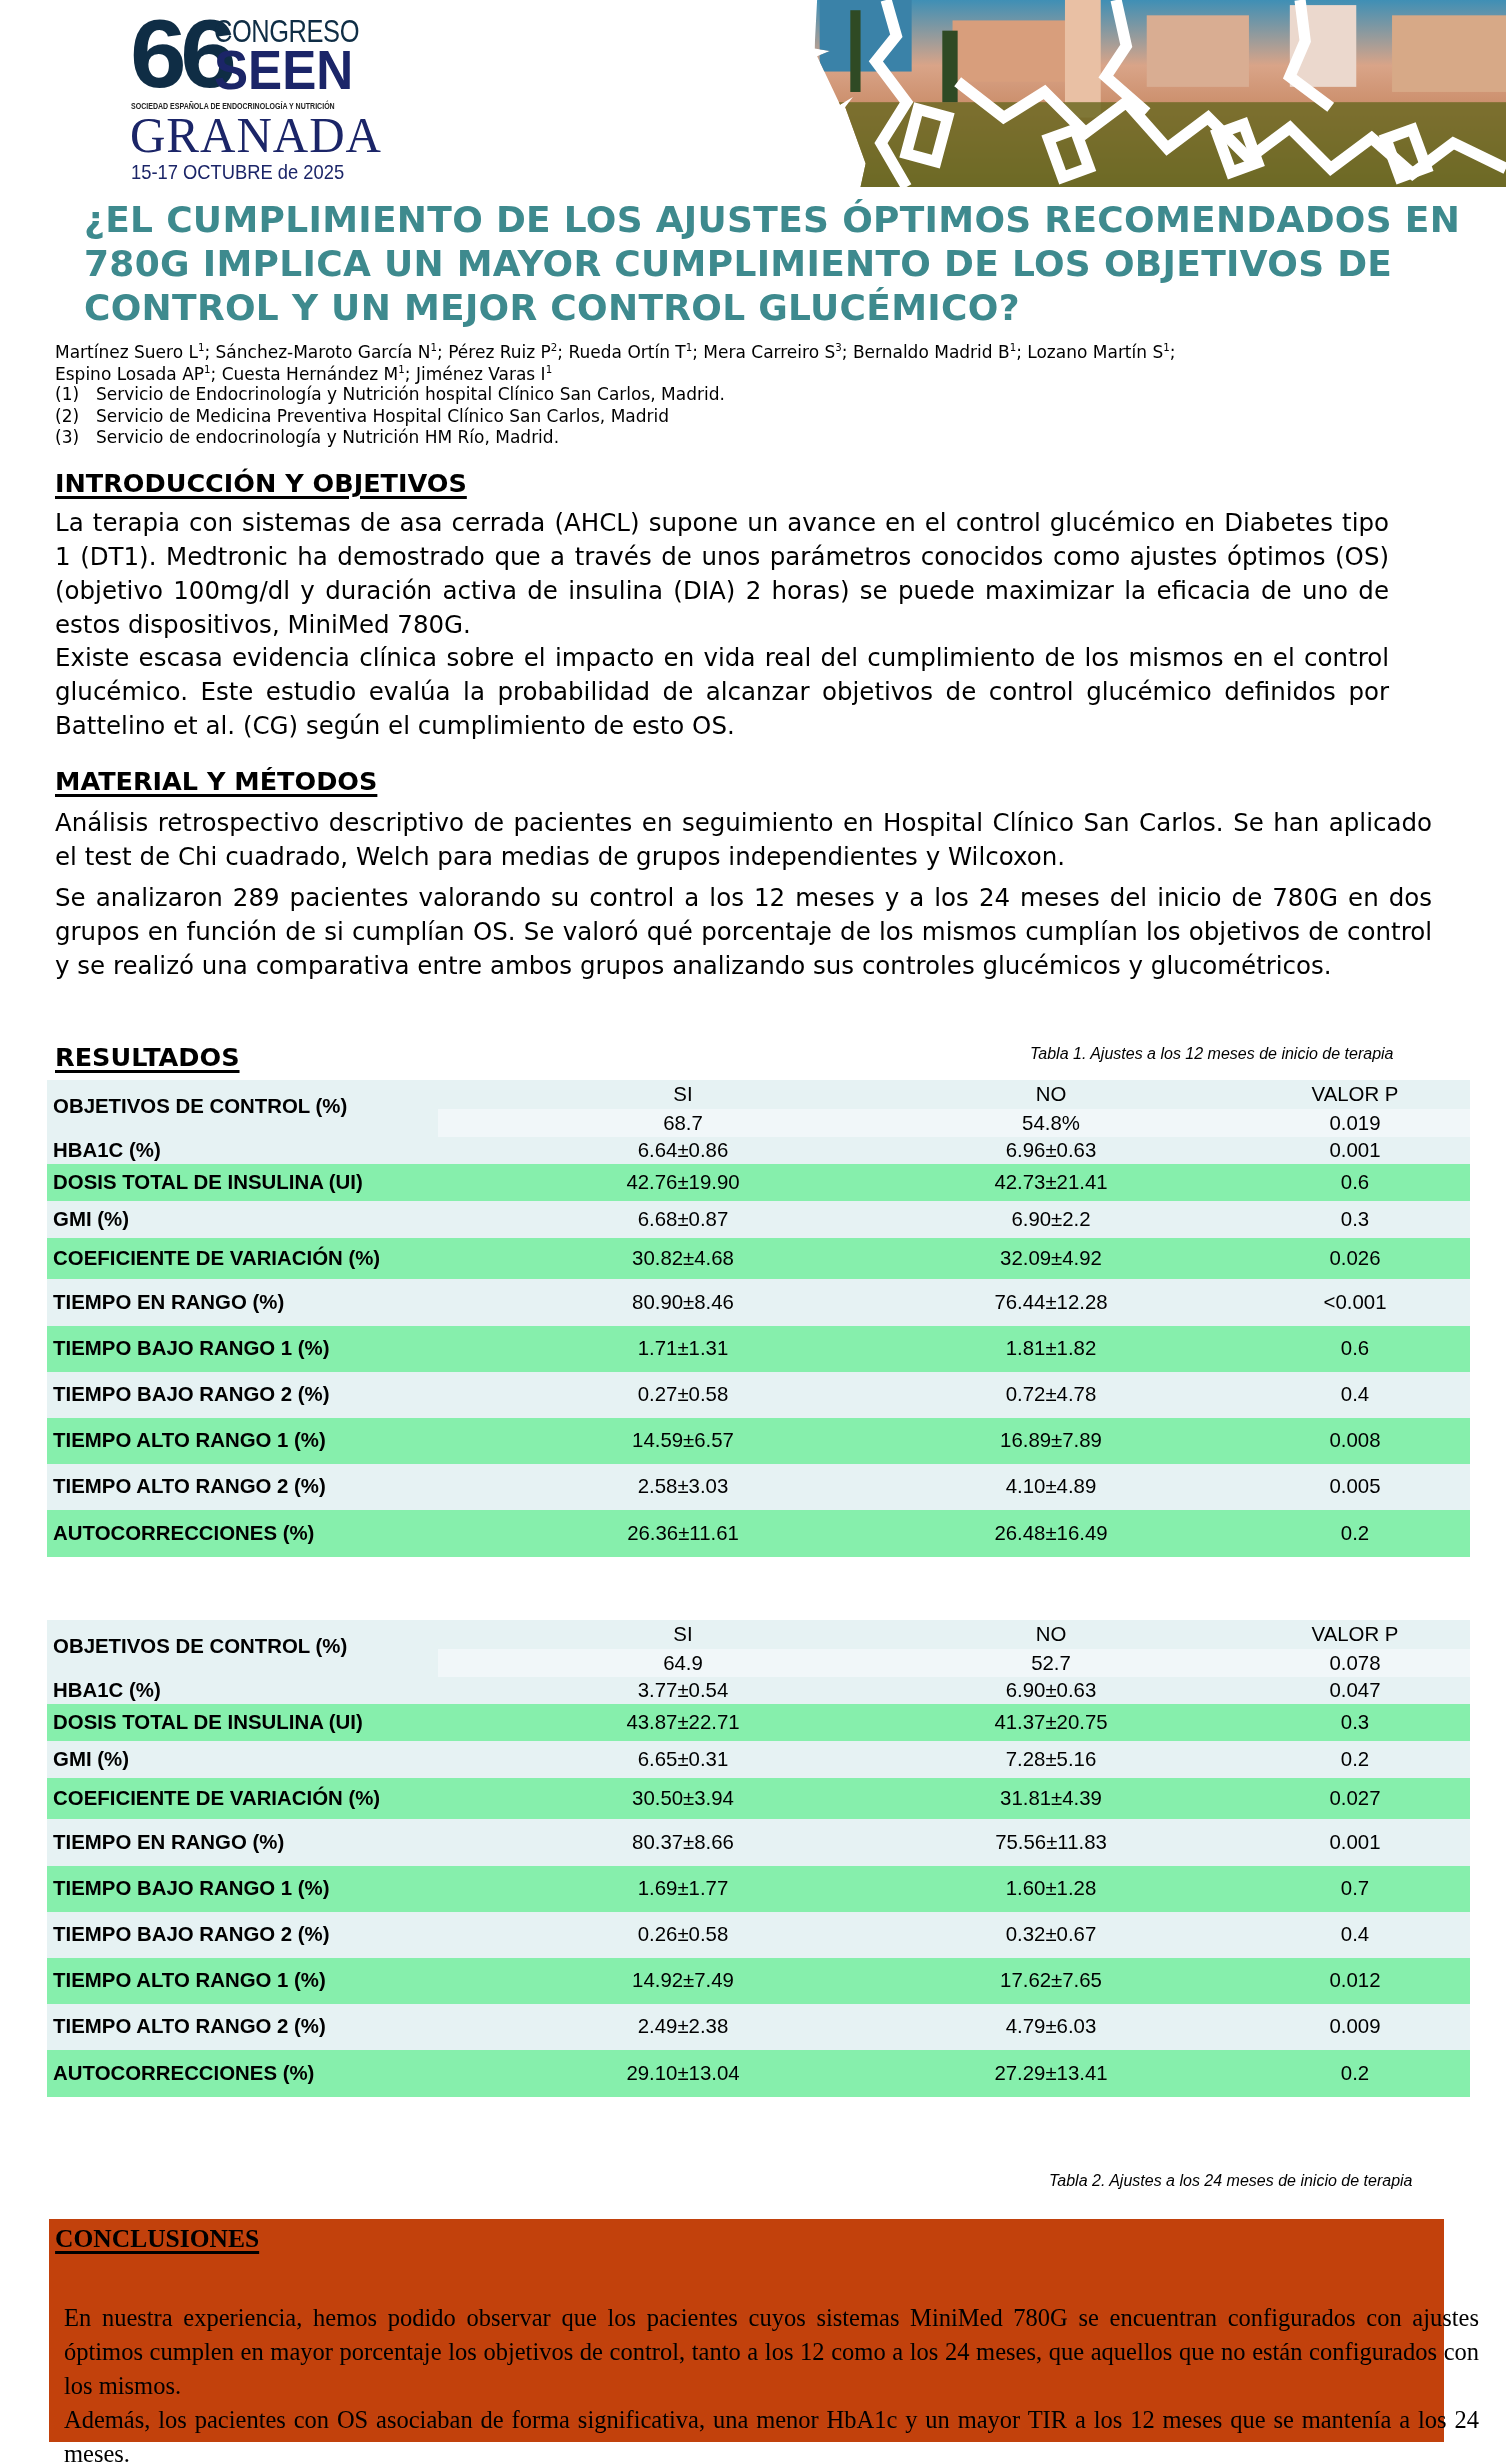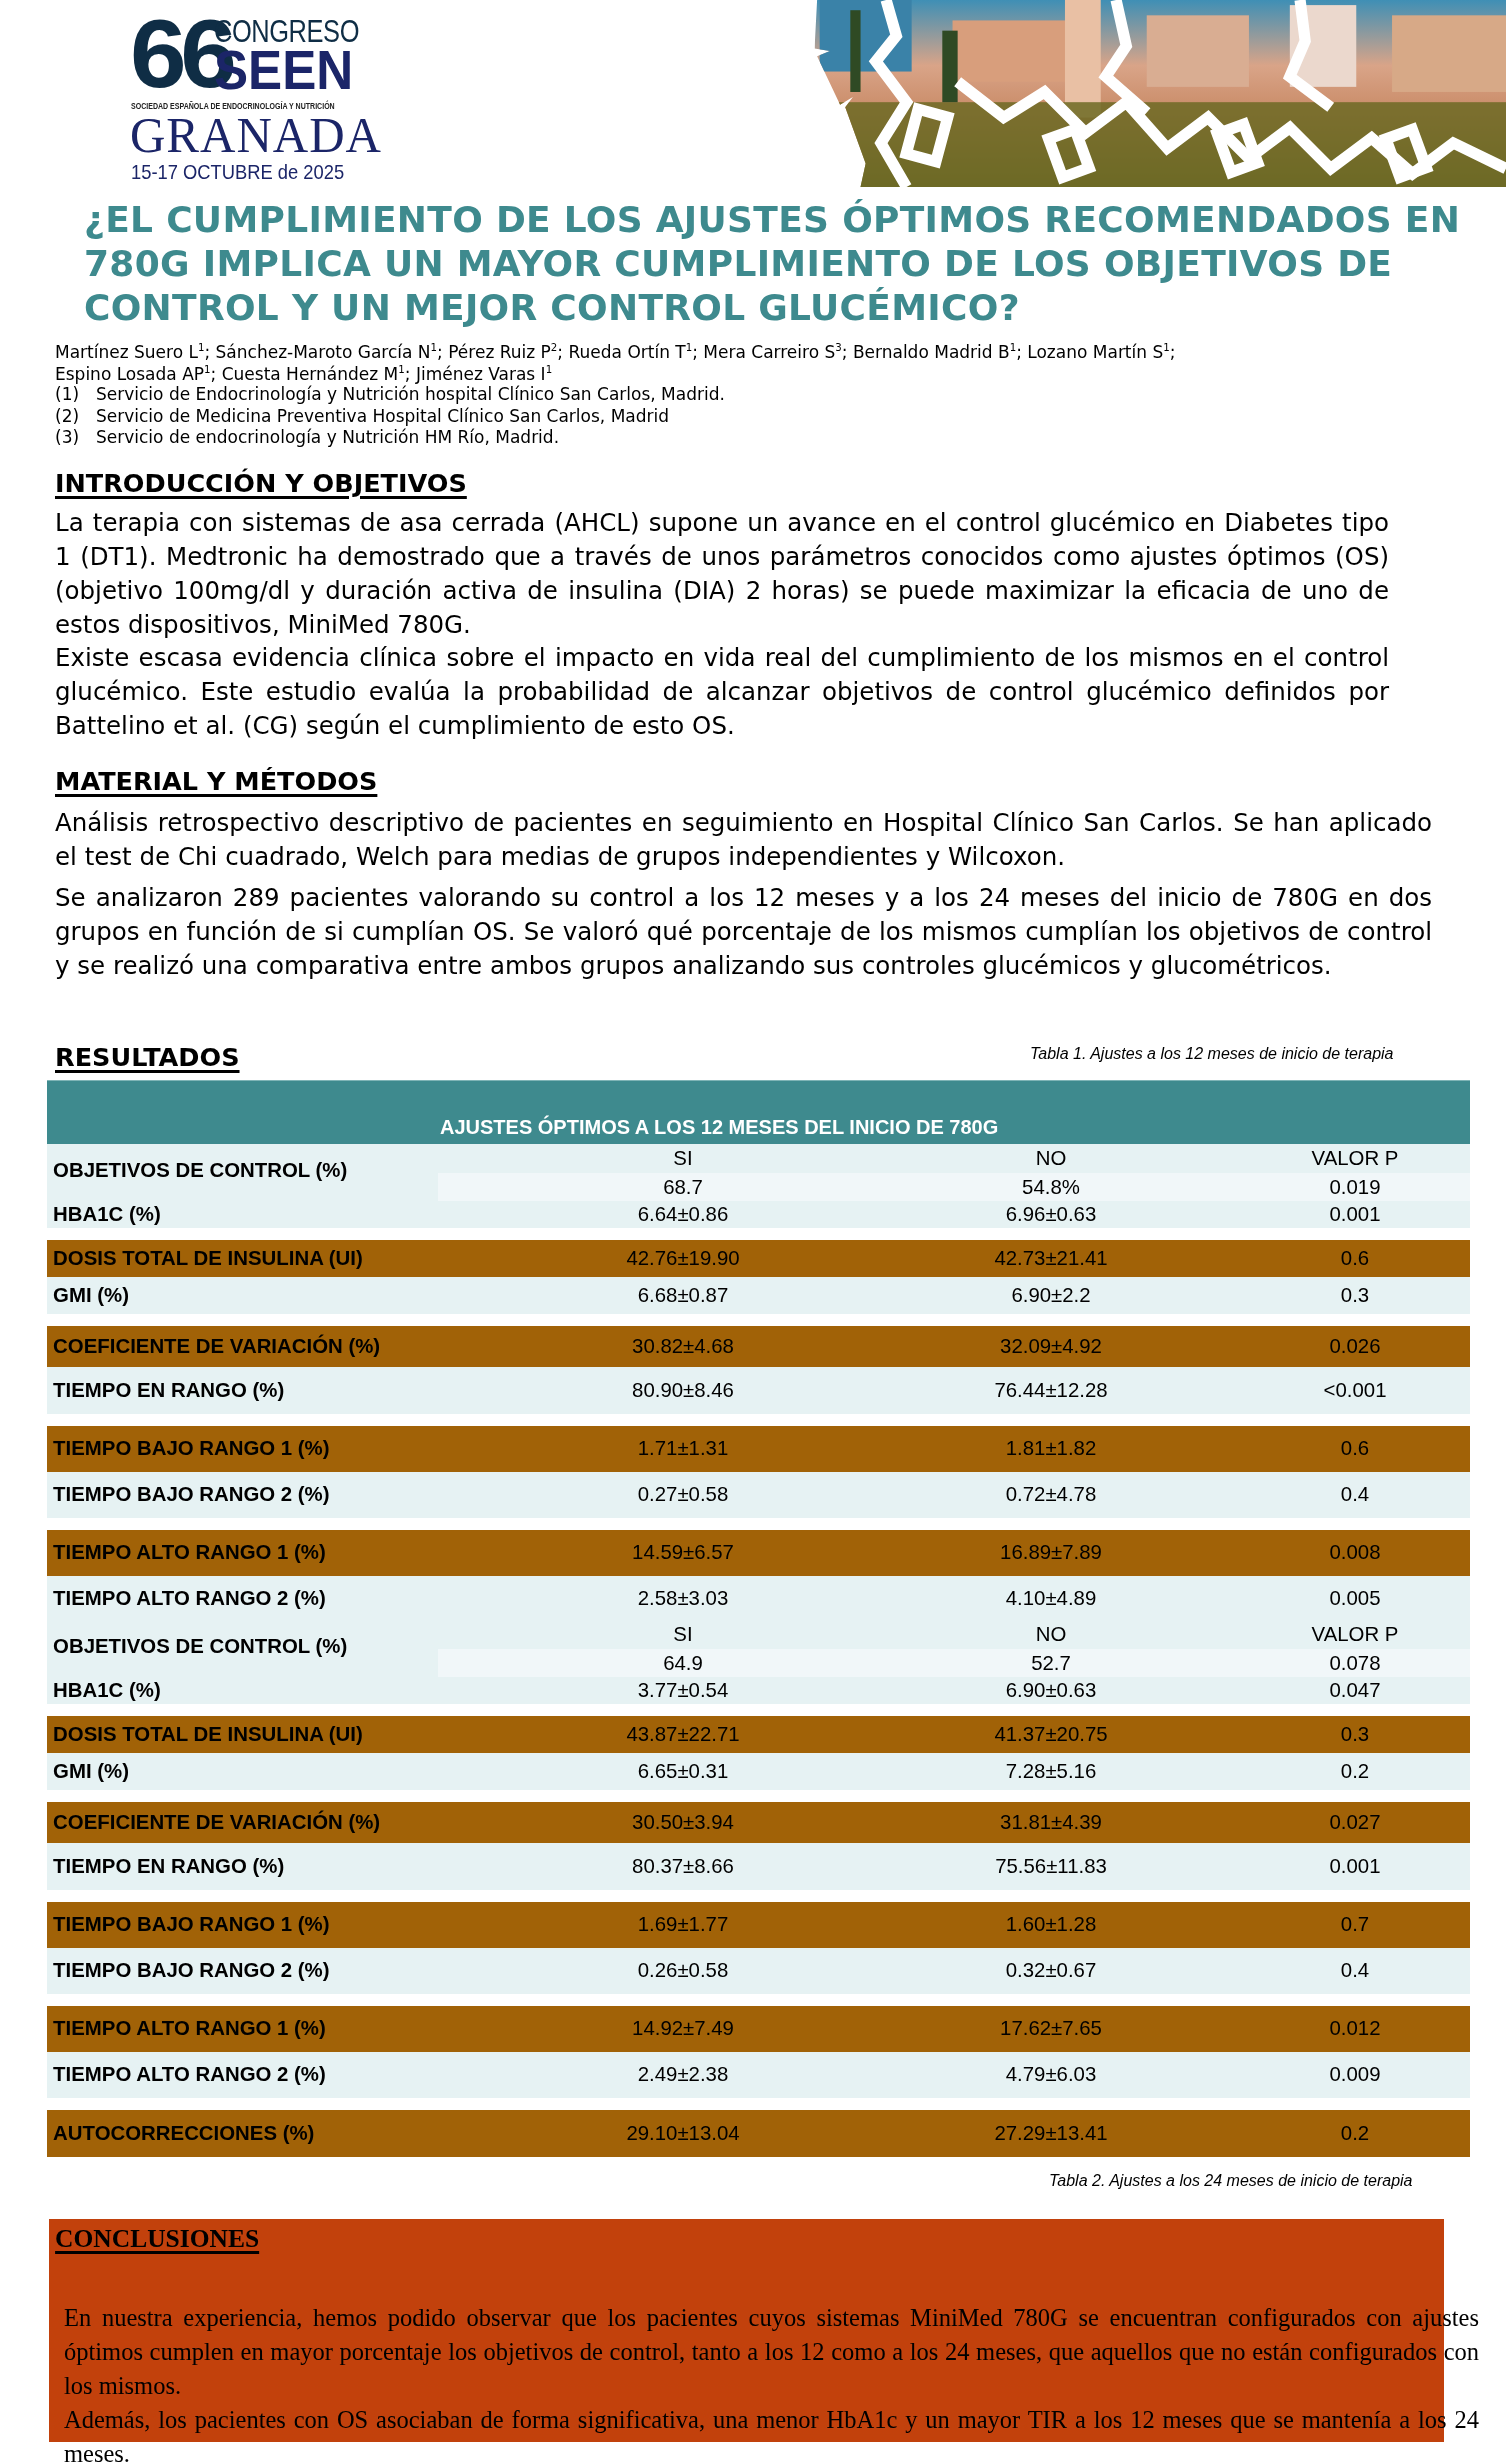--- a/index.html
+++ b/index.html
@@ -37,21 +37,21 @@
   .tbl { position: absolute; left: 47px; width: 1423px; font-family: "Liberation Sans", sans-serif; }
   .tbl .thead { height: 63px; background: #3e8a8e; position: relative; border-top: 1px solid #7fb4b6; }
   .tbl .thead span { position: absolute; left: 393px; bottom: 5.1px; color: #fff; font-weight: bold; font-size: 20px; white-space: nowrap; }
   .tbl .row { position: relative; display: flex; align-items: center; font-size: 20.4px; }
   .tbl .row .lbl { width: 391px; padding-left: 6.1px; box-sizing: border-box; font-weight: bold; white-space: nowrap; }
   .tbl .row .c { position: absolute; width: 204px; text-align: center; white-space: nowrap; }
   .tbl .row .c.si { left: 534px; }
   .tbl .row .c.no { left: 902px; }
   .tbl .row .c.p  { left: 1206px; }
   .bg-a { background: #e6f2f3; }
-  .bg-b { background: #a16207; margin-top: 12px; }
+  .bg-b { background: #86efac; }
 
   .obj { position: relative; height: 57px; background: #e6f2f3; padding-left: 40px; }
   .obj .lbl { position: absolute; left: 6.1px; top: 15.3px; font-weight: bold; font-size: 20.4px; white-space: nowrap; }
   .obj .sub1 { position: absolute; left: 391px; top: 0; right: 0; height: 29px; background: #e6f2f3; }
   .obj .sub2 { position: absolute; left: 391px; top: 29px; right: 0; height: 29px; background: #f1f7f9; }
   .obj .c { position: absolute; width: 204px; text-align: center; font-size: 20.4px; line-height: 29px; white-space: nowrap; }
   .obj .c.si { left: 534px; } .obj .c.no { left: 902px; } .obj .c.p { left: 1206px; }
   .obj .r2 { top: 29px; }
   .obj .r1 { top: 0; }
 
@@ -125,23 +125,20 @@
 <div class="para" style="top:641px">Existe escasa evidencia clínica sobre el impacto en vida real del cumplimiento de los mismos en el control glucémico. Este estudio evalúa la probabilidad de alcanzar objetivos de control glucémico definidos por Battelino et al. (CG) según el cumplimiento de esto OS.</div>
 
 <div class="section-h" style="top:766px">MATERIAL Y MÉTODOS</div>
 <div class="para wide" style="top:806px">Análisis retrospectivo descriptivo de pacientes en seguimiento en Hospital Clínico San Carlos. Se han aplicado el test de Chi cuadrado, Welch para medias de grupos independientes y Wilcoxon.</div>
 <div class="para wide" style="top:881px">Se analizaron 289 pacientes valorando su control a los 12 meses y a los 24 meses del inicio de 780G en dos grupos en función de si cumplían OS. Se valoró qué porcentaje de los mismos cumplían los objetivos de control y se realizó una comparativa entre ambos grupos analizando sus controles glucémicos y glucométricos.</div>
 
 <div class="section-h" style="top:1042px">RESULTADOS</div>
 <div class="caption" style="left:1030px; top:1045px">Tabla 1. Ajustes a los 12 meses de inicio de terapia</div>
 
 <div class="tbl" id="tbl0" style="top:1080px">
-    <div class="thead">
-      <span>AJUSTES ÓPTIMOS  A LOS 12 MESES DEL INICIO DE 780G</span>
-    </div>
     <div class="obj">
       <div class="sub1"></div>
       <div class="sub2"></div>
       <div class="lbl">OBJETIVOS DE CONTROL (%)</div>
       <div class="c si r1">SI</div>
       <div class="c no r1">NO</div>
       <div class="c p r1">VALOR P</div>
       <div class="c si r2">68.7</div>
       <div class="c no r2">54.8%</div>
       <div class="c p r2">0.019</div>

